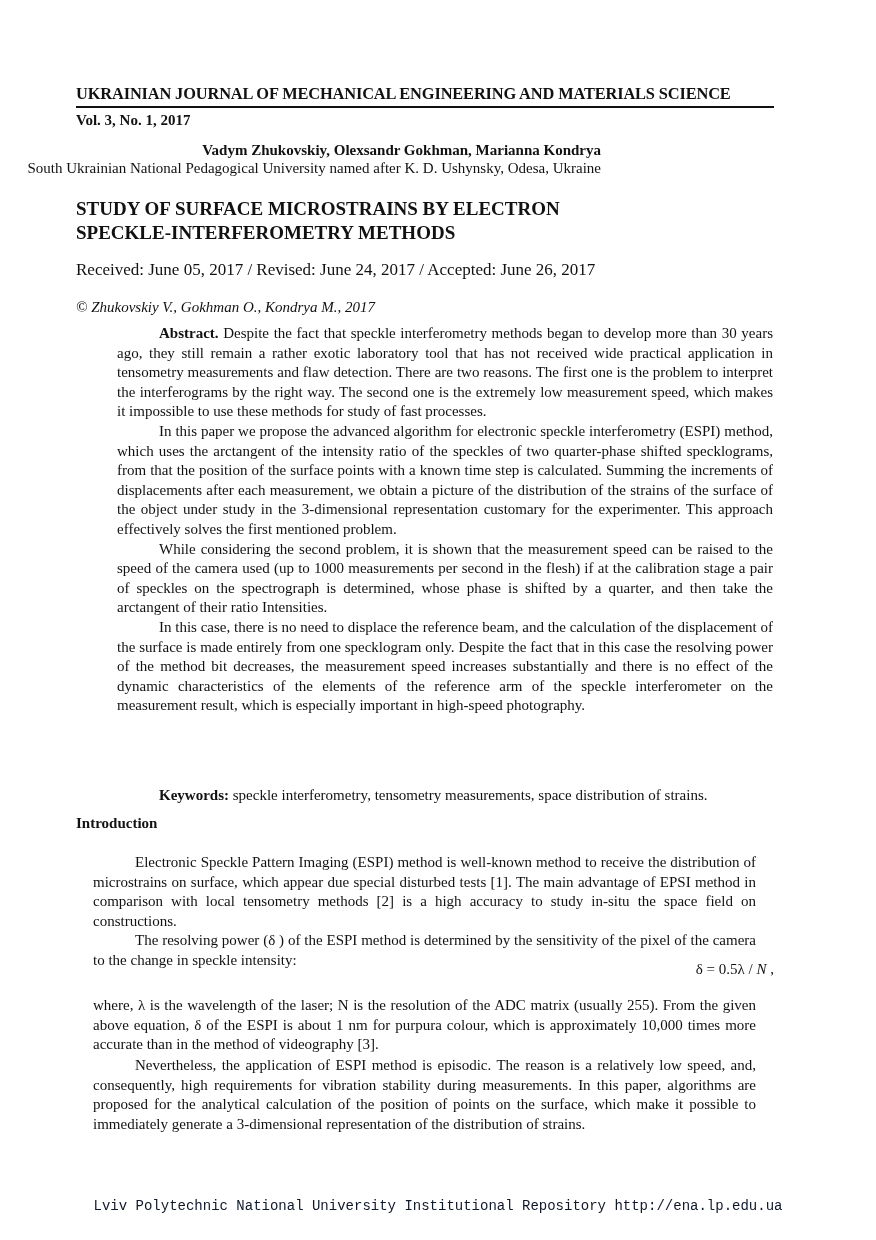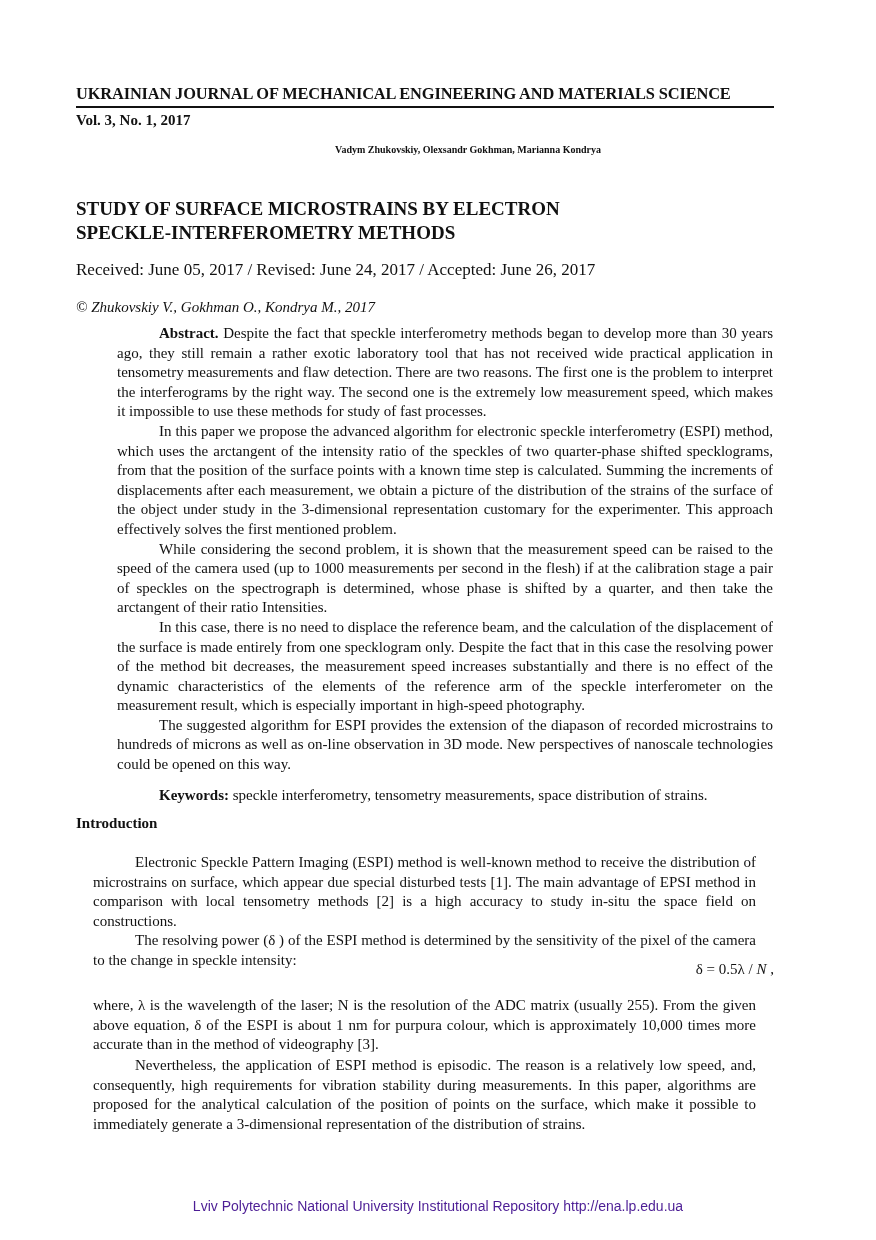--- a/index.html
+++ b/index.html
@@ -46,21 +46,21 @@
       top: 110px;
       font-weight: bold;
       font-size: 15px;
       line-height: 20px;
     }
     .authors {
       position: absolute;
       right: 103px;
       top: 140px;
       font-weight: bold;
-      font-size: 10px;
+      font-size: 15px;
       line-height: 20px;
       text-align: right;
       white-space: nowrap;
     }
     .affiliation {
       position: absolute;
       right: 103px;
       top: 158px;
       font-size: 15px;
       line-height: 20px;
@@ -154,51 +154,51 @@
     .equation .it { font-style: italic; }
     .intro-3 { top: 979px; }
     .intro-3 p { text-indent: 0; }
     .intro-4 { top: 1039px; }
     .footer {
       position: absolute;
       left: 0;
       top: 1197px;
       width: 876px;
       text-align: center;
-      font-family: Liberation Sans, sans-serif;
+      font-family: Liberation Mono, monospace;
       font-size: 14px;
-      color: #4c1d95;
+      color: #0f172a;
       line-height: 18px;
     }
   </style>
 </head>
 <body>
 
 <div class="page">
 
   <div class="journal-title">UKRAINIAN JOURNAL OF MECHANICAL ENGINEERING AND MATERIALS SCIENCE</div>
   <div class="journal-rule"></div>
   <div class="volume">Vol. 3, No. 1, 2017</div>
 
   <div class="authors">Vadym Zhukovskiy, Olexsandr Gokhman, Marianna Kondrya</div>
+  <div class="affiliation">South Ukrainian National Pedagogical University named after K. D. Ushynsky, Odesa, Ukraine</div>
 
   <div class="paper-title">
     <div>STUDY OF SURFACE MICROSTRAINS BY ELECTRON</div>
     <div>SPECKLE-INTERFEROMETRY METHODS</div>
   </div>
 
   <div class="dates">Received: June 05, 2017 / Revised: June 24, 2017 / Accepted: June 26, 2017</div>
   <div class="copyright">© Zhukovskiy V., Gokhman O., Kondrya M., 2017</div>
 
   <div class="abstract-block">
     <p><span class="bold">Abstract.</span><span> Despite the fact that speckle interferometry methods began to develop more than 30 years ago, they still remain a rather exotic laboratory tool that has not received wide practical application in tensometry measurements and flaw detection. There are two reasons. The first one is the problem to interpret the interferograms by the right way. The second one is the extremely low measurement speed, which makes it impossible to use these methods for study of fast processes.</span></p>
     <p>In this paper we propose the advanced algorithm for electronic speckle interferometry (ESPI) method, which uses the arctangent of the intensity ratio of the speckles of two quarter-phase shifted specklograms, from that the position of the surface points with a known time step is calculated. Summing the increments of displacements after each measurement, we obtain a picture of the distribution of the strains of the surface of the object under study in the 3-dimensional representation customary for the experimenter. This approach effectively solves the first mentioned problem.</p>
     <p>While considering the second problem, it is shown that the measurement speed can be raised to the speed of the camera used (up to 1000 measurements per second in the flesh) if at the calibration stage a pair of speckles on the spectrograph is determined, whose phase is shifted by a quarter, and then take the arctangent of their ratio Intensities.</p>
     <p>In this case, there is no need to displace the reference beam, and the calculation of the displacement of the surface is made entirely from one specklogram only. Despite the fact that in this case the resolving power of the method bit decreases,  the measurement speed increases substantially and there is no effect of the dynamic characteristics of the elements of the reference arm of the speckle interferometer on the measurement result, which is especially important in high-speed photography.</p>
-    <p>The suggested algorithm for ESPI provides the extension of the diapason of recorded microstrains to hundreds of microns as well as on-line observation in 3D mode. New perspectives of nanoscale technologies could be opened on this way.</p>
   </div>
 
   <div class="keywords"><span class="bold">Keywords:</span><span> speckle interferometry, tensometry measurements, space distribution of strains.</span></div>
 
   <div class="section-heading">Introduction</div>
 
   <div class="body-block intro-1">
     <p>Electronic Speckle Pattern Imaging (ESPI) method is well-known method to receive the distribution of microstrains on surface, which appear due special disturbed tests [1]. The main advantage of EPSI method in comparison with local tensometry methods [2] is a high accuracy to study in-situ the space field on constructions.</p>
   </div>
 

